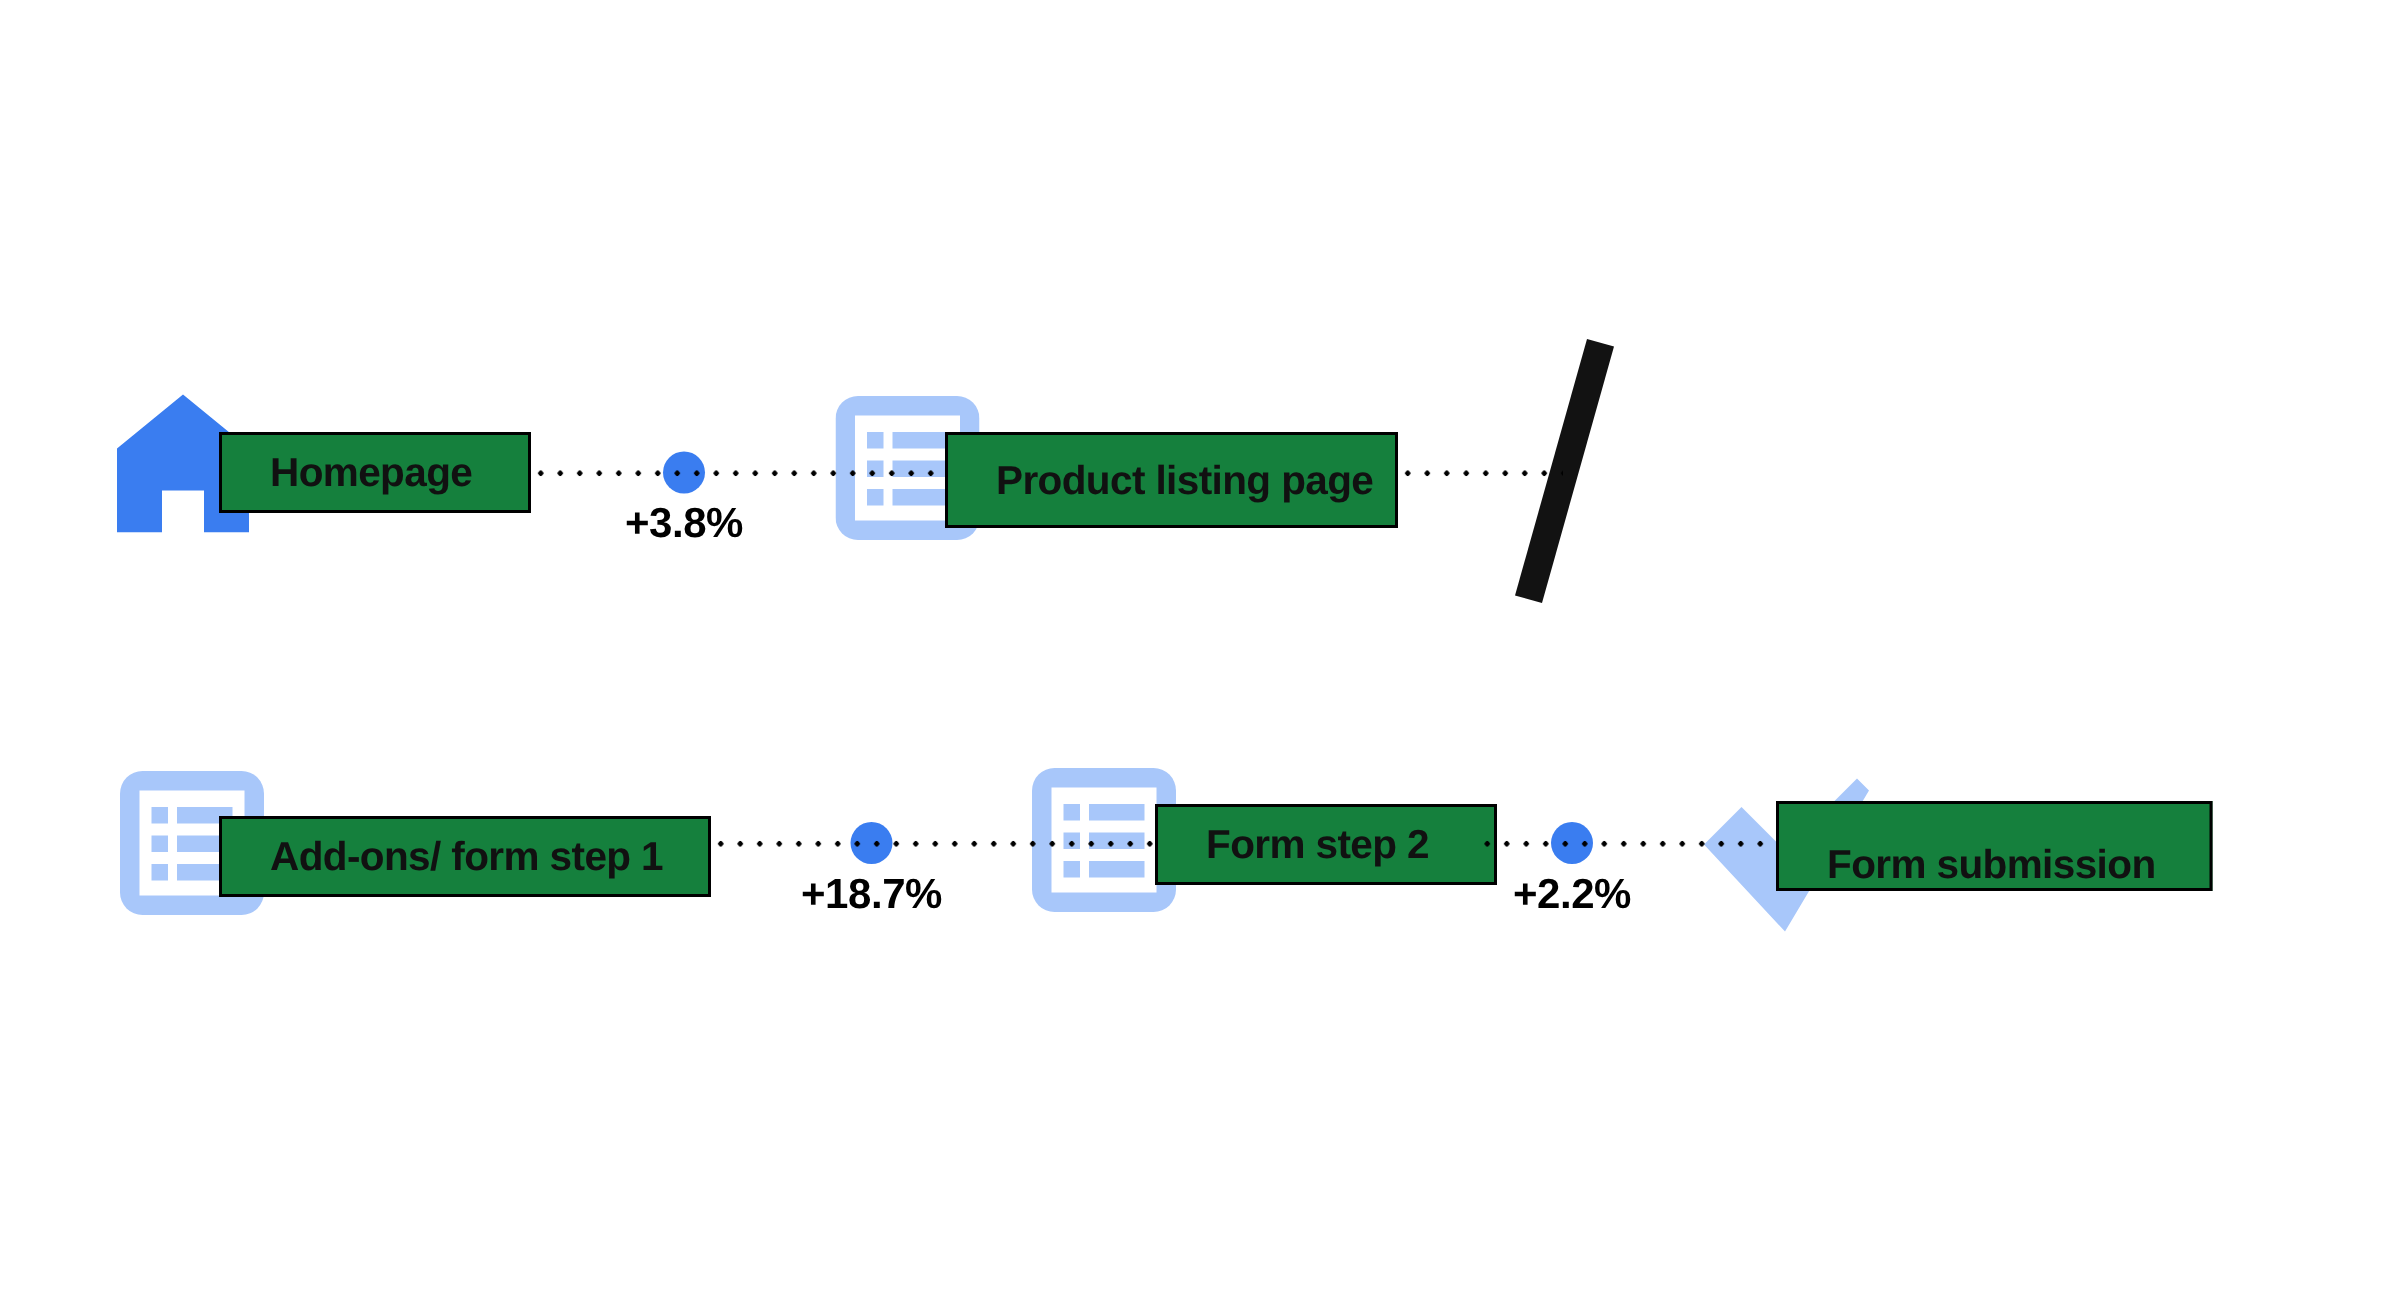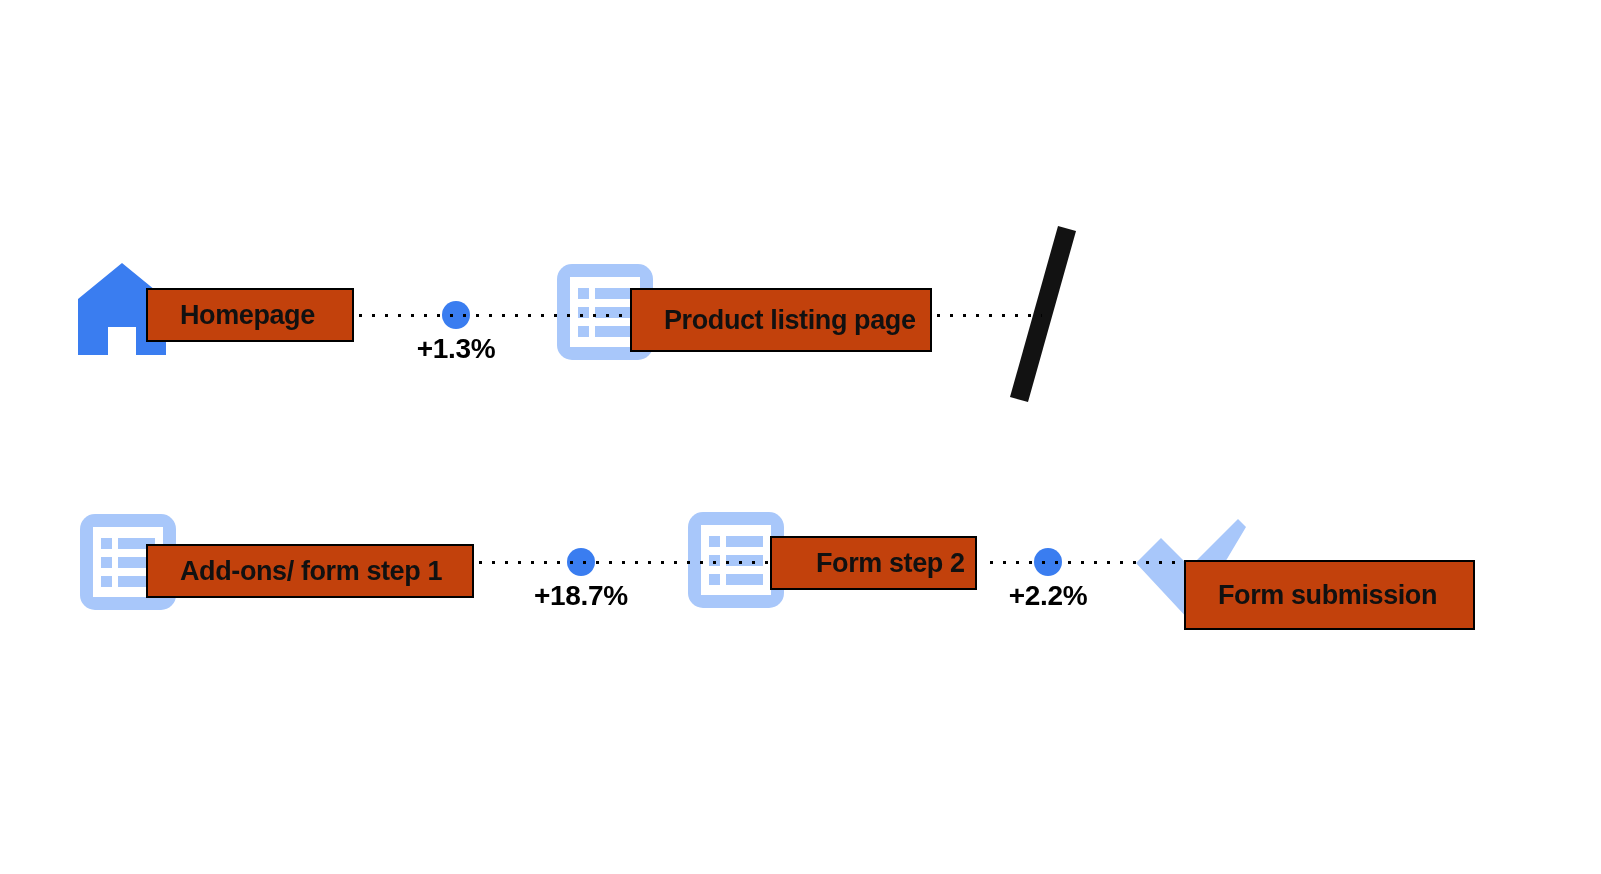--- a/index.html
+++ b/index.html
@@ -55,21 +55,21 @@
     font-size: 28px;
     font-weight: bold;
     color: #000000;
     letter-spacing: -0.3px;
   }
 
   
   .node-box {
     position: absolute;
     box-sizing: border-box;
-    background: #c2410c;
+    background: #15803d;
     border: 2.5px solid #000000;
     display: flex;
     align-items: center;
     z-index: 5;
   }
   .node-box .node-text {
     font-size: 27px;
     font-weight: bold;
     color: #111111;
     white-space: nowrap;
@@ -94,21 +94,21 @@
   <div class="icon" style="left:78px; top:261px; width:88px; height:94px;">
     <svg width="88" height="94" viewBox="0 0 88 94">
       <path d="M44 2 L88 38 L88 94 L58 94 L58 66 L30 66 L30 94 L0 94 L0 38 Z" fill="#3A7DF0"></path>
     </svg>
   </div>
 
   <div class="connector" style="left:354px; top:313px; width:278px;"></div>
 
   <div class="metric" style="left:442px; top:301px; width:28px; height:28px;">
     <div class="dot"></div>
-    <div class="metric-label">+1.3%</div>
+    <div class="metric-label">+3.8%</div>
   </div>
 
   <div class="node-box" style="left:146px; top:288px; width:208px; height:54px;">
     <span class="node-text">Homepage</span>
   </div>
 
   <div class="icon" style="left:557px; top:264px; width:96px; height:96px;">
     <svg width="96" height="96" viewBox="0 0 96 96">
       <rect x="0" y="0" width="96" height="96" rx="15" ry="15" fill="#A8C7FA"></rect>
       <rect x="13" y="13" width="70" height="70" fill="#ffffff"></rect>
@@ -163,35 +163,35 @@
       <rect x="13" y="13" width="70" height="70" fill="#ffffff"></rect>
       <rect x="21" y="24" width="11" height="11" fill="#A8C7FA"></rect>
       <rect x="38" y="24" width="37" height="11" fill="#A8C7FA"></rect>
       <rect x="21" y="43" width="11" height="11" fill="#A8C7FA"></rect>
       <rect x="38" y="43" width="37" height="11" fill="#A8C7FA"></rect>
       <rect x="21" y="62" width="11" height="11" fill="#A8C7FA"></rect>
       <rect x="38" y="62" width="37" height="11" fill="#A8C7FA"></rect>
     </svg>
   </div>
 
-  <div class="node-box" style="left:770px; top:536px; width:207px; height:54px;padding-left:12px;">
+  <div class="node-box" style="left:770px; top:536px; width:228px; height:54px;">
     <span class="node-text">Form step 2</span>
   </div>
 
   <div class="connector" style="left:985px; top:560px; width:200px;"></div>
 
   <div class="metric" style="left:1034px; top:548px; width:28px; height:28px;">
     <div class="dot"></div>
     <div class="metric-label">+2.2%</div>
   </div>
 
   <div class="icon" style="left:1128px; top:505px; width:125px; height:120px;">
     <svg width="125" height="120" viewBox="0 0 125 120">
       <path d="M8 58 L33 33 L62 62 L110 14 L118 22 L62 116 Z" fill="#A8C7FA"></path>
     </svg>
   </div>
 
-  <div class="node-box" style="left:1184px; top:560px; width:291px; height:70px;">
+  <div class="node-box" style="left:1184px; top:534px; width:291px; height:60px;align-items:flex-end;">
     <span class="node-text">Form submission</span>
   </div>
 
   <span class="sr-only">Conversion funnel steps with uplift percentages</span>
 </div>
 
 </body></html>

